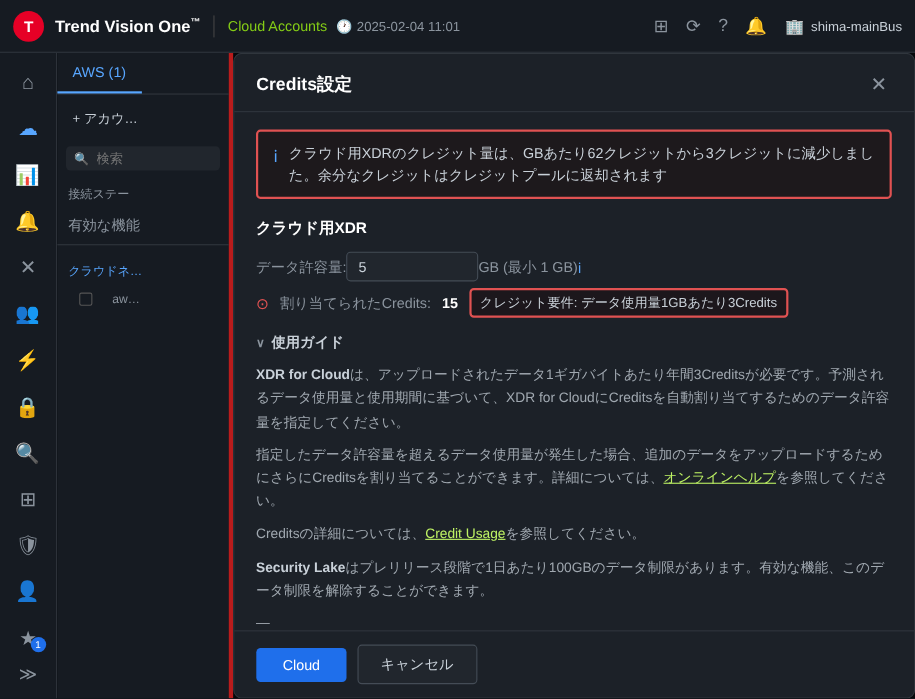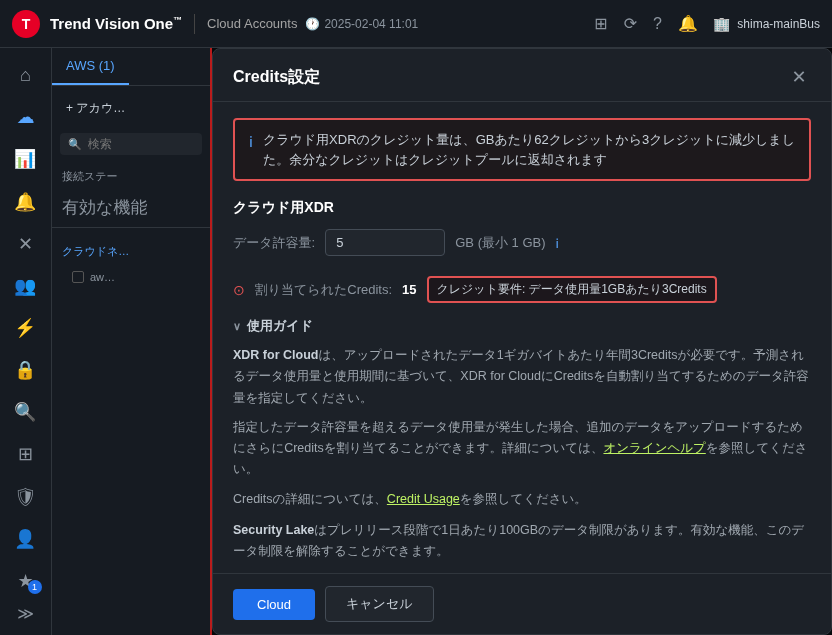--- a/index.html
+++ b/index.html
@@ -53,21 +53,21 @@
       background: #444;
       margin-right: 12px;
     }
     .breadcrumb-section {
       display: flex;
       align-items: center;
       gap: 8px;
       flex: 1;
     }
     .breadcrumb-text {
-      color: #a3a3a3;
+      color: #84cc16;
       font-size: 13px;
     }
     .timestamp {
       display: flex;
       align-items: center;
       gap: 4px;
       color: #8b949e;
       font-size: 12px;
     }
     .timestamp-icon {
@@ -154,21 +154,21 @@
       flex: 1;
       background: #0d1117;
       position: relative;
       overflow: hidden;
     }
 
     
     .left-panel {
       width: 160px;
       background: #161b22;
-      border-right: 2px solid #b91c1c;
+      border-right: 4px solid #b91c1c;
       height: 100%;
       position: absolute;
       left: 0;
       top: 0;
     }
     .tab-bar {
       display: flex;
       border-bottom: 1px solid #30363d;
     }
     .tab {
@@ -215,36 +215,36 @@
       color: #8b949e;
       font-size: 11px;
     }
     .connection-status {
       padding: 8px 10px;
       font-size: 11px;
       color: #8b949e;
     }
     .feature-status {
       padding: 4px 10px;
-      font-size: 17px;
+      font-size: 13px;
       color: #8b949e;
     }
     .cloud-net {
       padding: 8px 10px;
       font-size: 11px;
       color: #58a6ff;
       cursor: pointer;
     }
     .list-item-row {
       padding: 4px 10px 4px 20px;
       font-size: 11px;
       color: #8b949e;
       display: flex;
       align-items: center;
-      gap: 6px;
+      gap: 18px;
     }
     .checkbox-small {
       width: 12px;
       height: 12px;
       border: 1px solid #555;
       border-radius: 2px;
       flex-shrink: 0;
     }
 
     
@@ -328,22 +328,21 @@
     .section-title {
       font-size: 14px;
       color: #ffffff;
       font-weight: 600;
       margin-bottom: 12px;
     }
 
     .form-row {
       display: flex;
       align-items: center;
-      gap: 10px;
-      margin-bottom: 20px;
+      margin-bottom: 6px;
     }
     .form-label {
       font-size: 13px;
       color: #8b949e;
       min-width: 80px;
     }
     .form-input {
       background: #21262d;
       border: 1px solid #444c56;
       border-radius: 4px;

